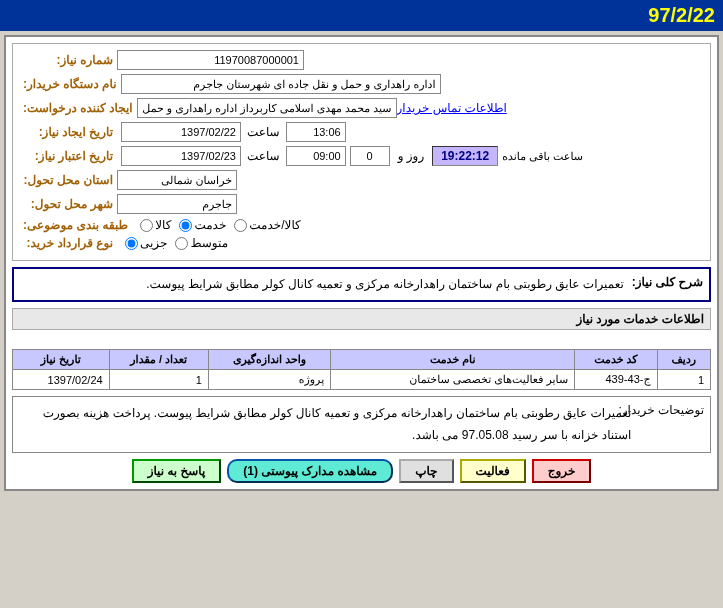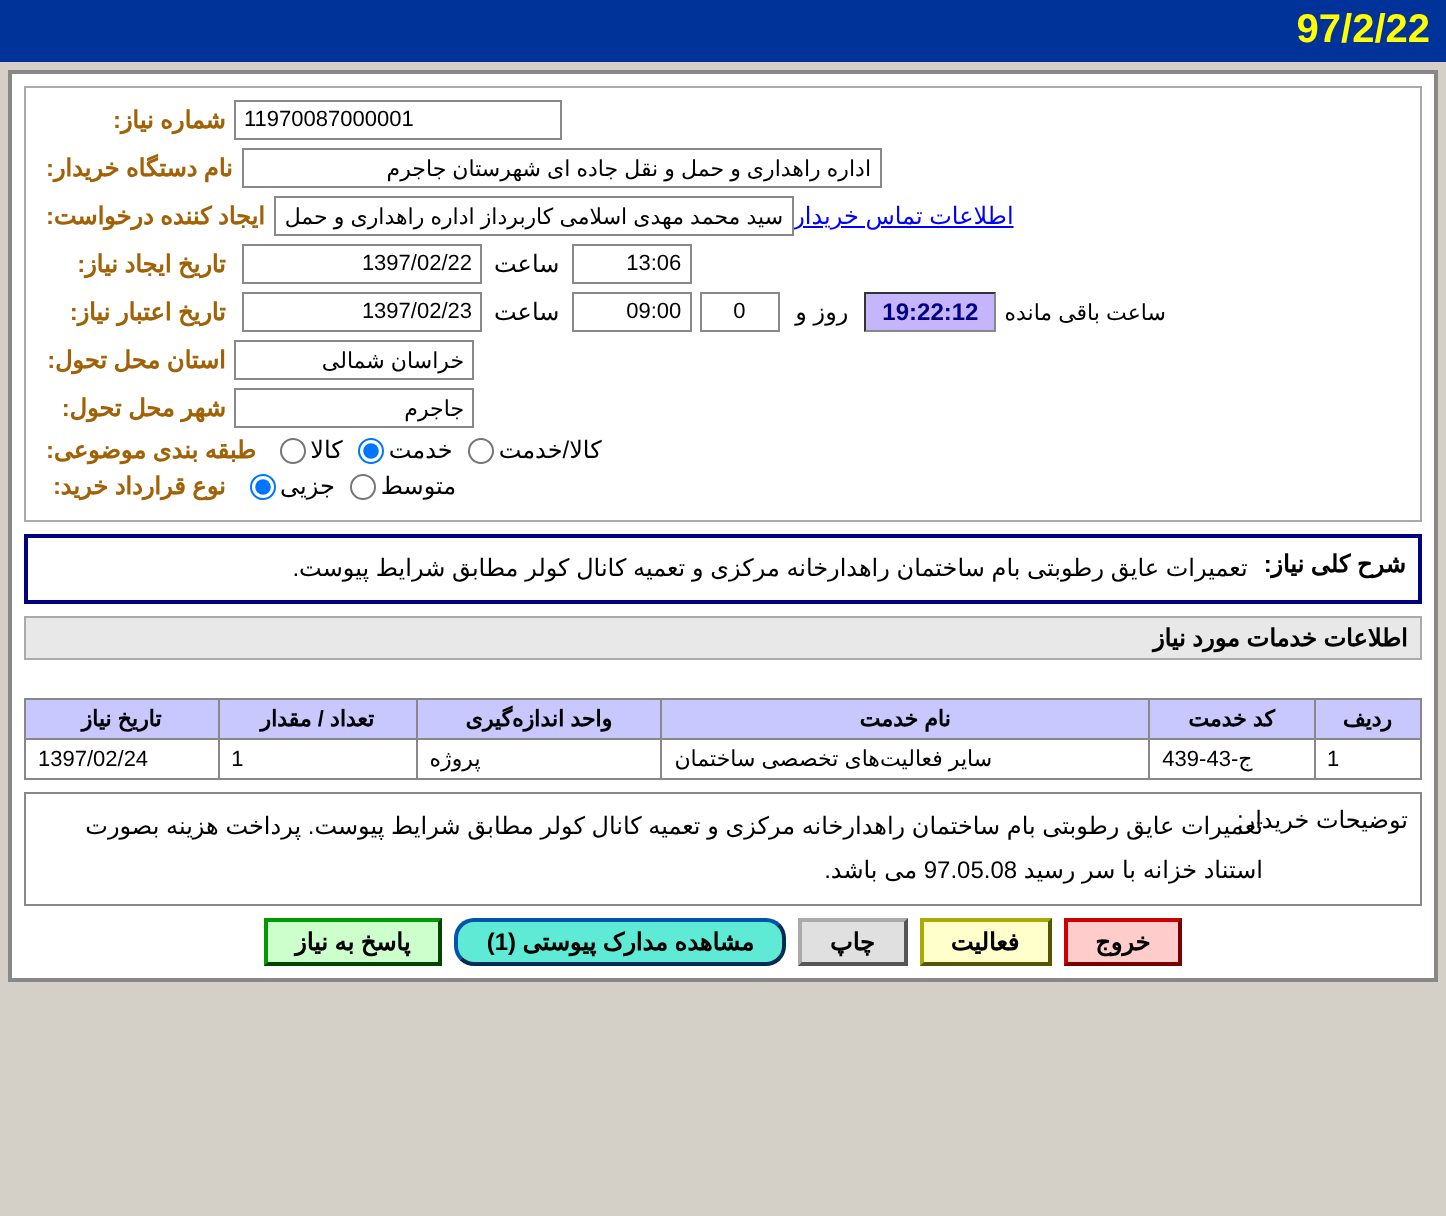--- a/index.html
+++ b/index.html
@@ -60,21 +60,21 @@
       height: 20px;
       font-family: Tahoma, Arial, sans-serif;
       font-size: 11px;
       direction: rtl;
     }
     .form-input.wide { width: 320px; }
     .form-input.medium { width: 200px; }
     .form-input.small { width: 120px; }
     .form-input.xsmall { width: 80px; }
     .form-input.time { width: 60px; }
-    .form-input.number-id { width: 164px; text-align: left; direction: ltr; }
+    .form-input.number-id { width: 187px; text-align: right; direction: ltr; }
     .link-blue { color: #0000ff; text-decoration: underline; cursor: pointer; }
     .time-row {
       display: flex;
       align-items: center;
       margin-bottom: 4px;
       justify-content: flex-end;
       gap: 4px;
     }
     .countdown-box {
       background: #c4b5fd;
@@ -134,21 +134,21 @@
       background: #c8c8ff;
       border: 1px solid #888;
       padding: 3px 6px;
       text-align: center;
       font-weight: bold;
       font-size: 11px;
     }
     .services-table td {
       border: 1px solid #888;
       padding: 3px 6px;
-      text-align: left;
+      text-align: right;
       font-size: 11px;
     }
     .buyer-notes {
       border: 1px solid #888;
       padding: 6px;
       margin-bottom: 6px;
       display: flex;
       gap: 8px;
     }
     .buyer-notes-label {

